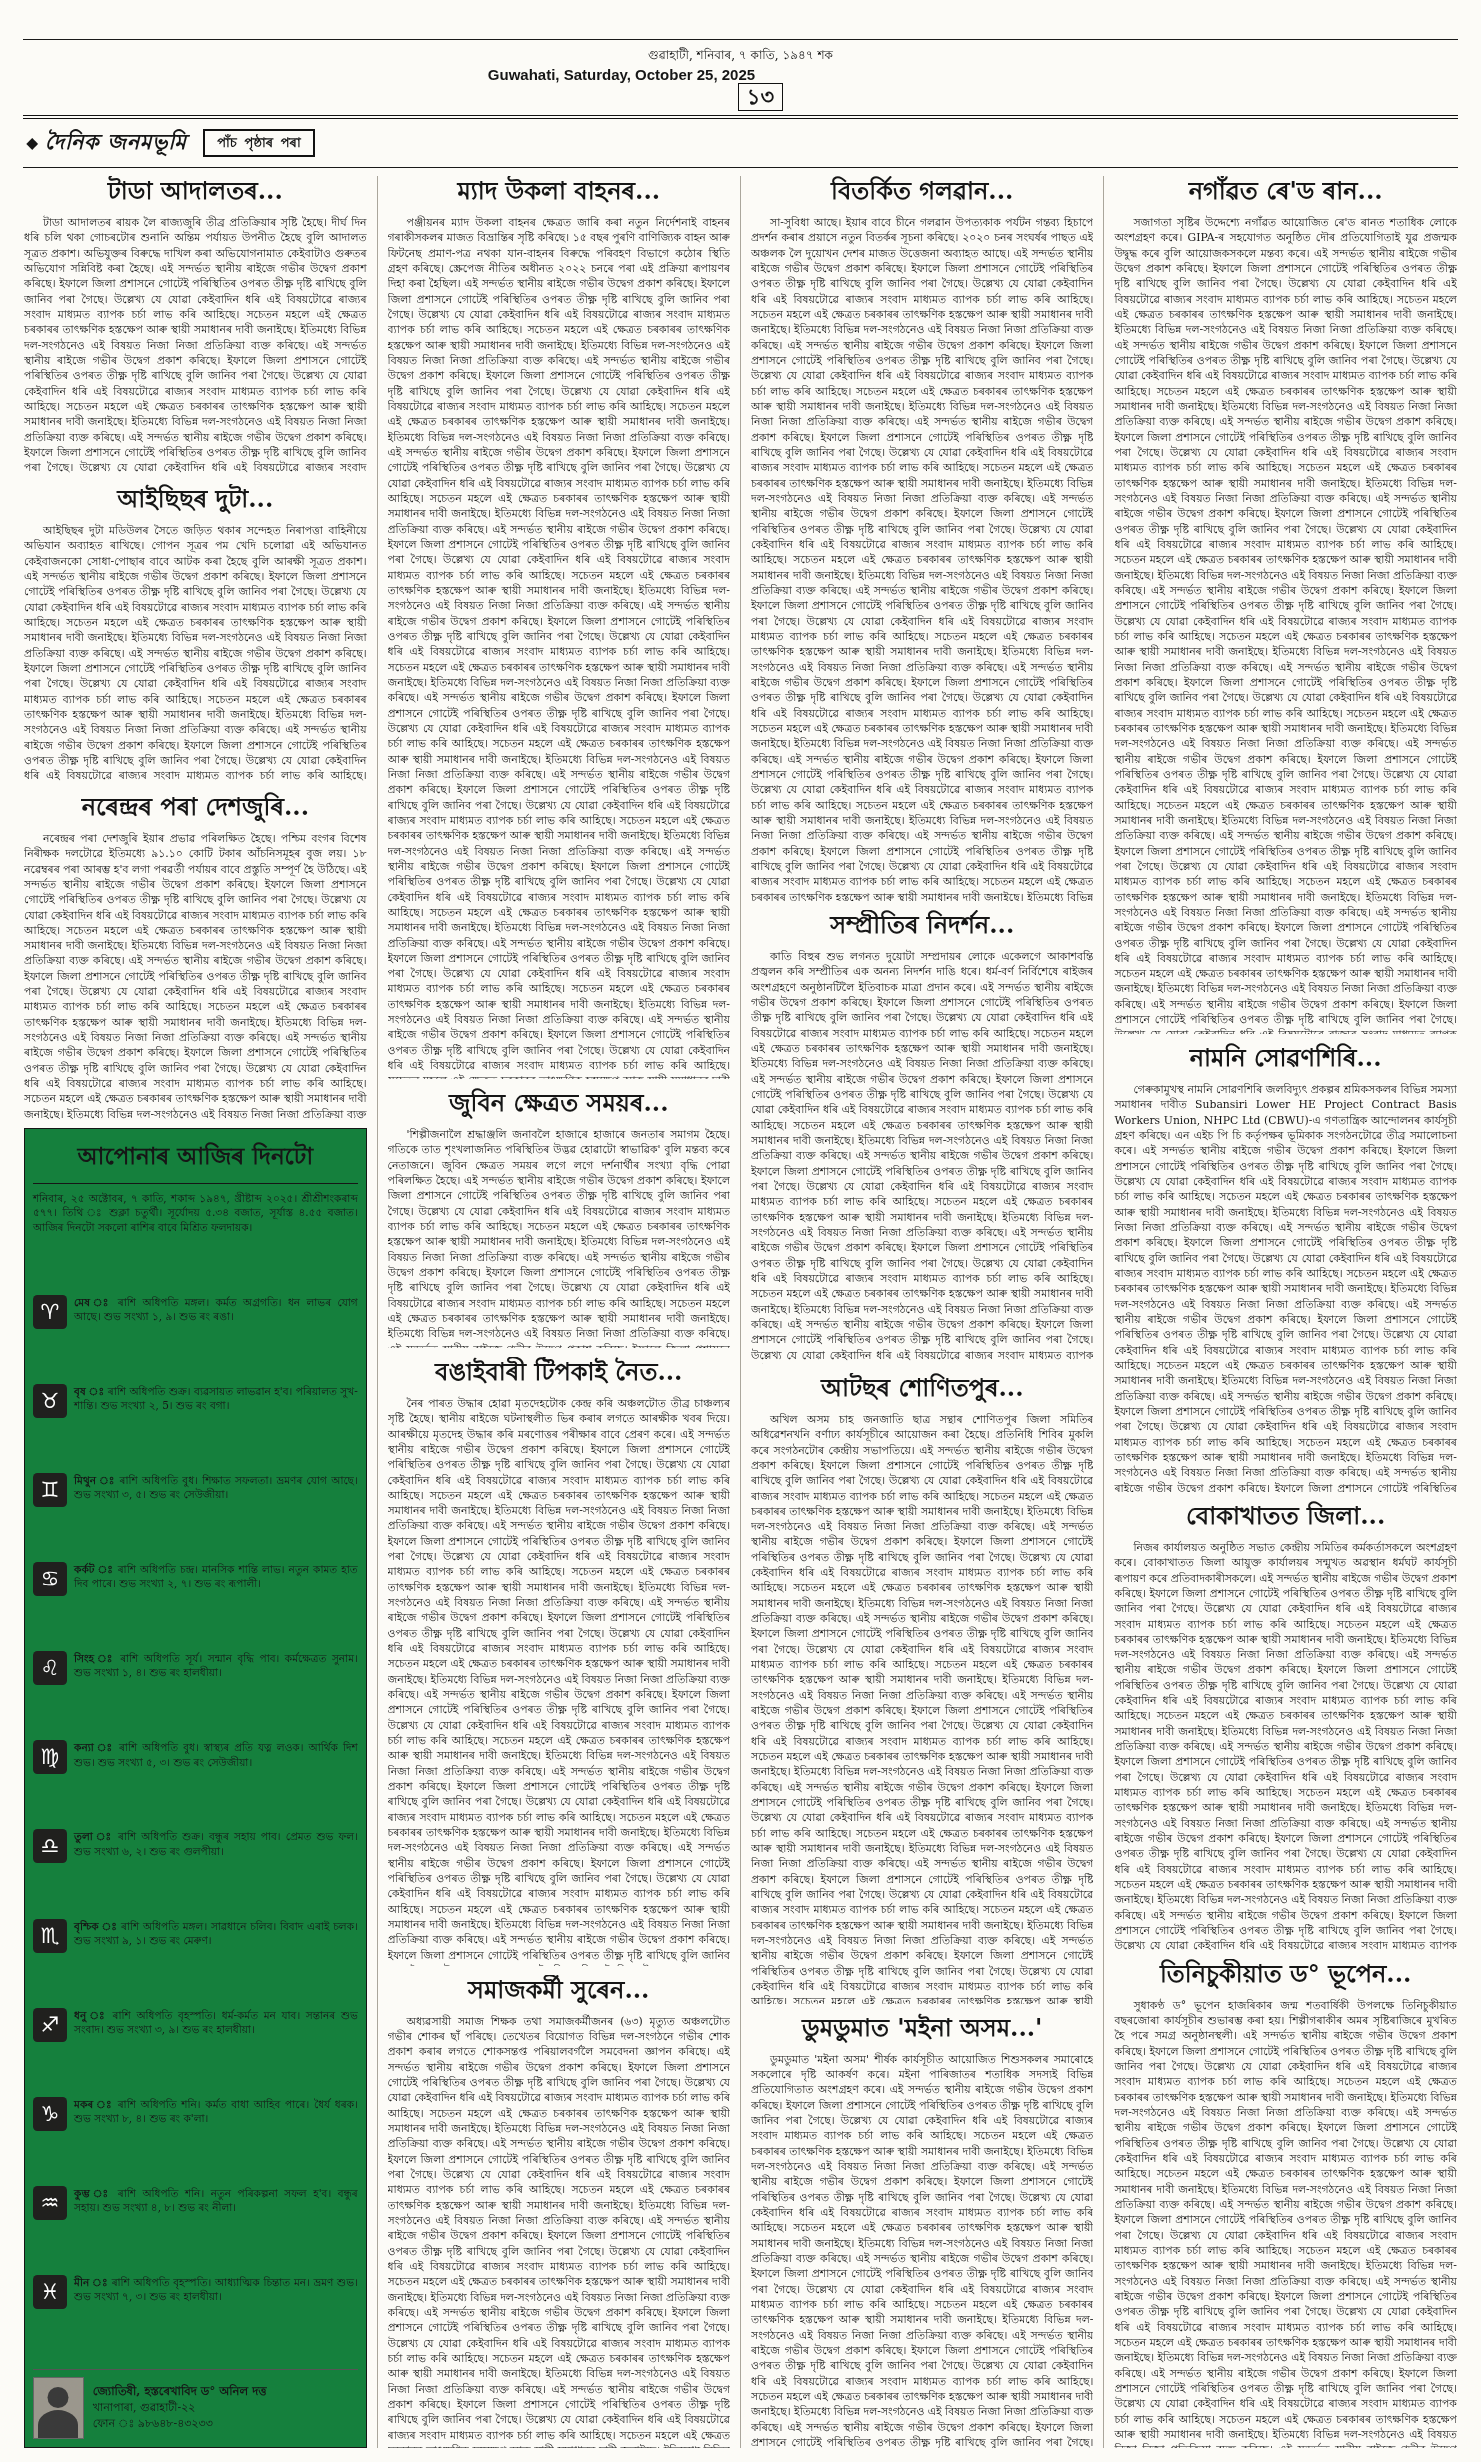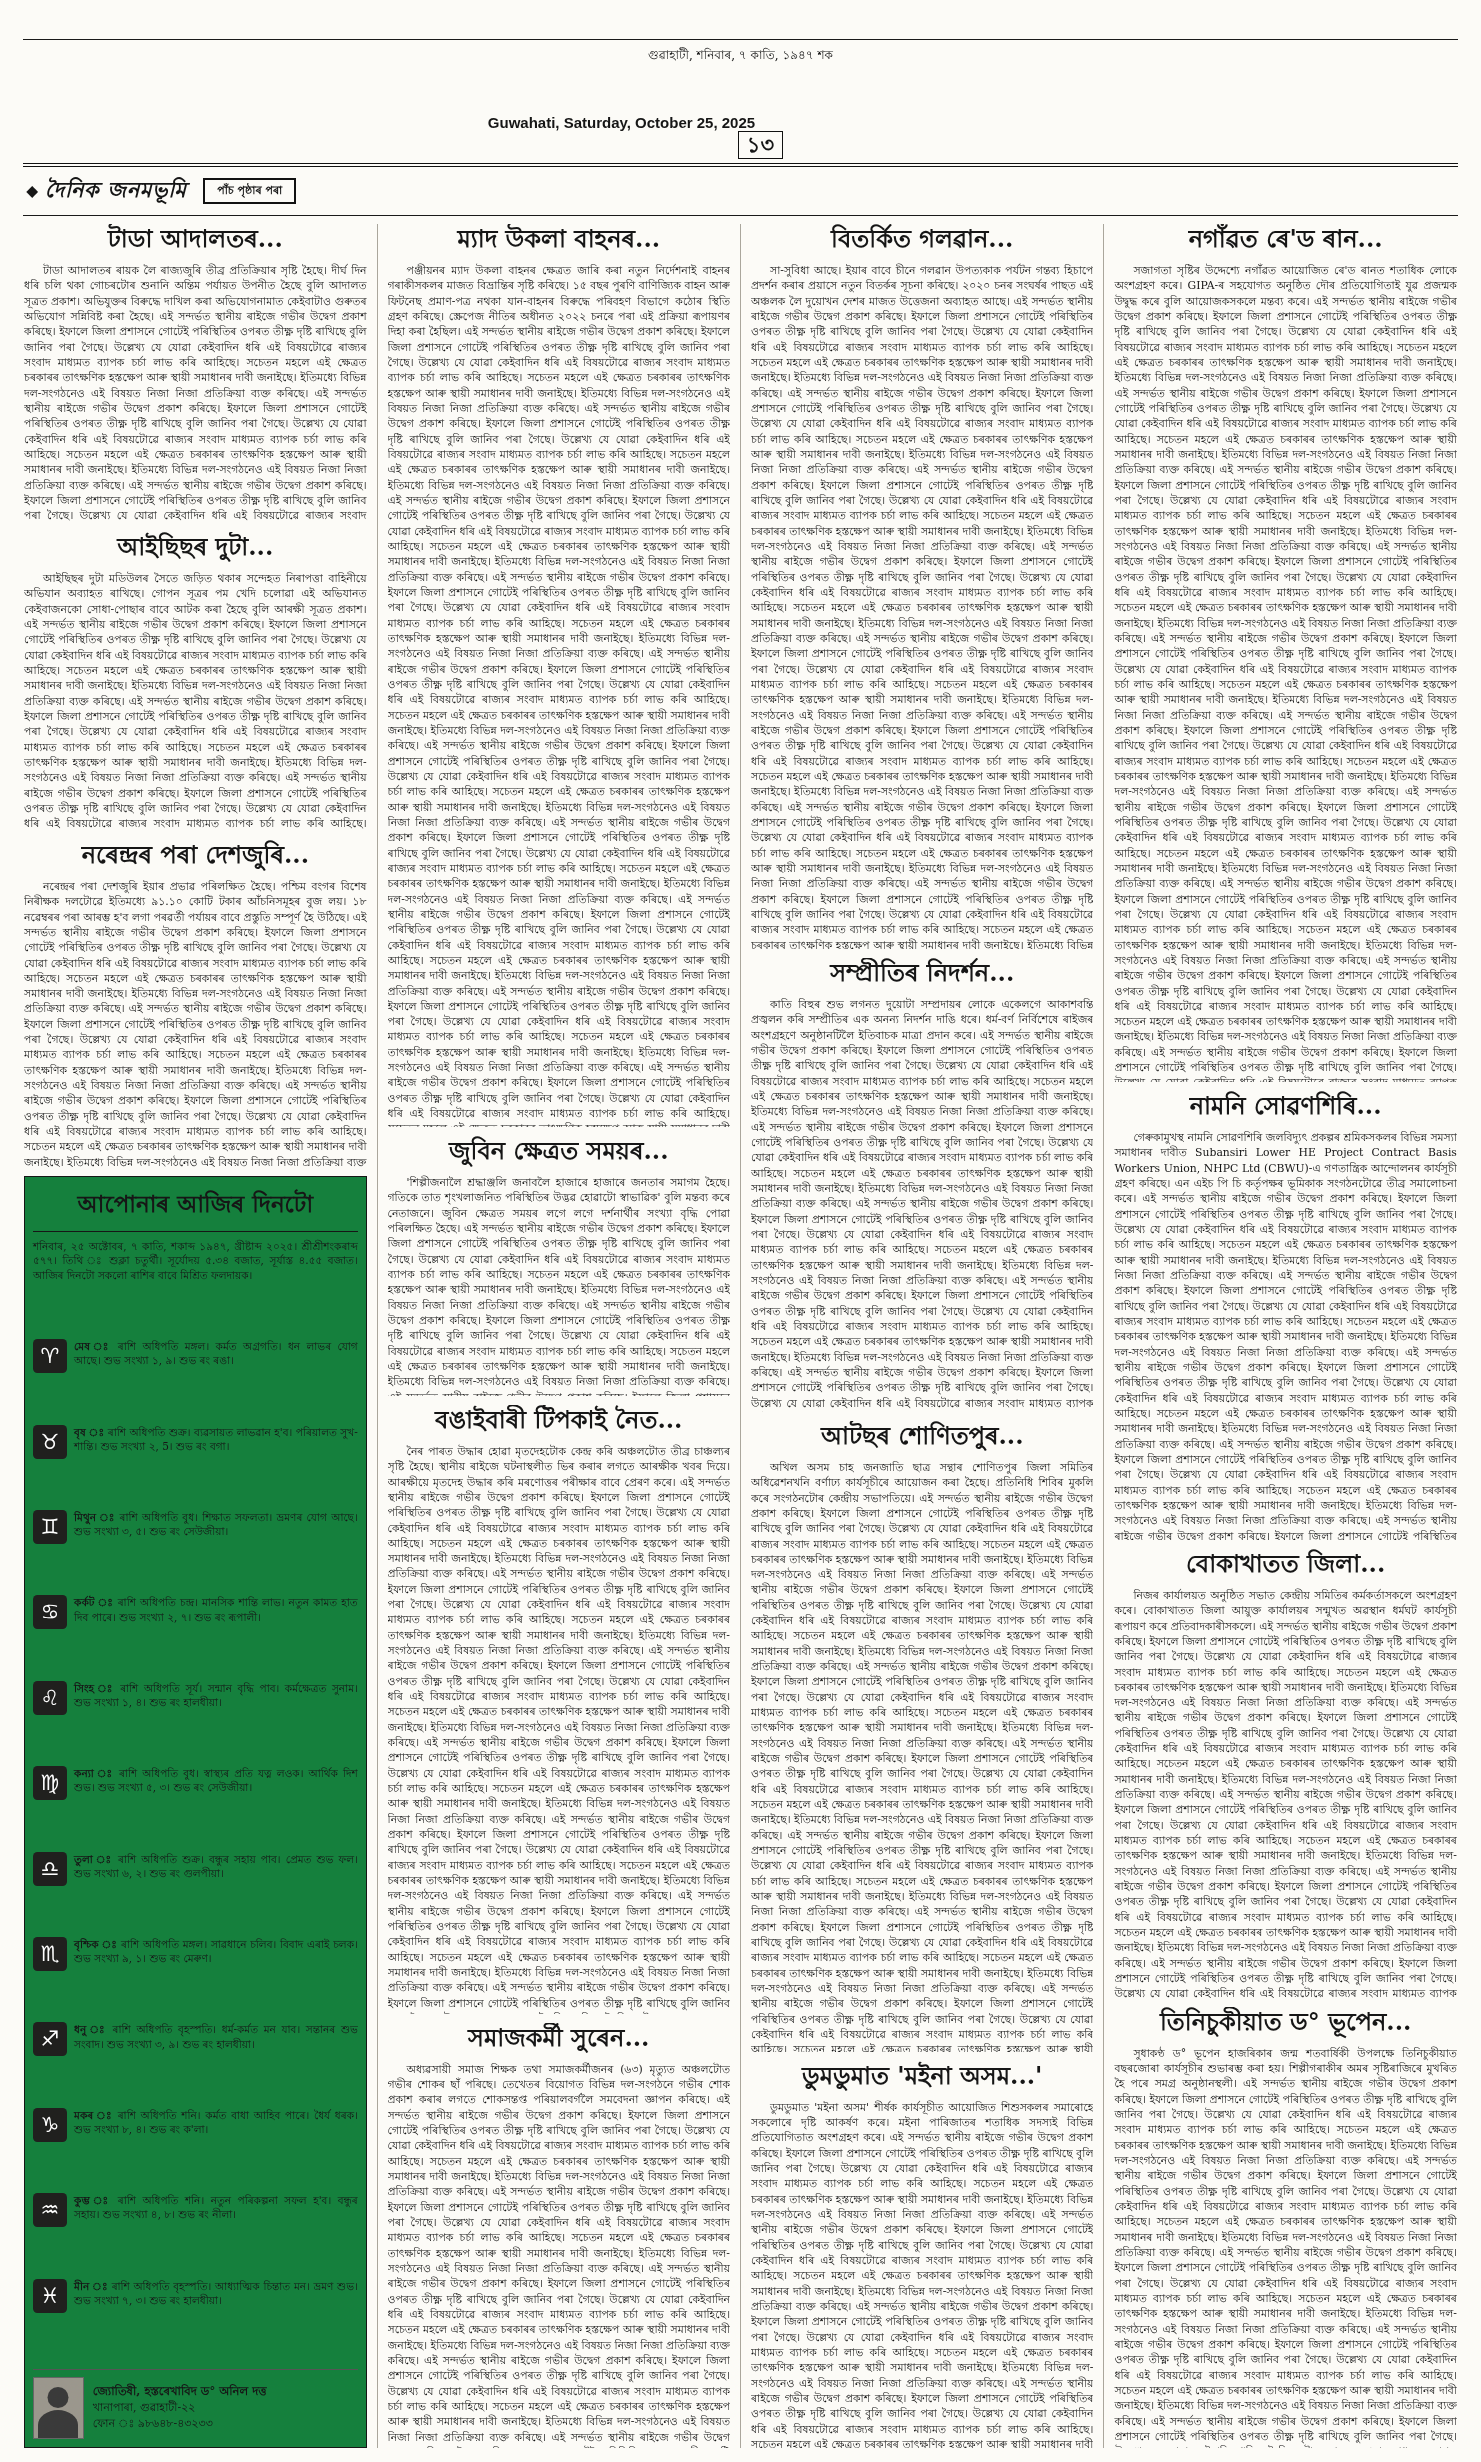--- a/index.html
+++ b/index.html
@@ -13,29 +13,29 @@
   .page { width:100%; height:100%; padding:39px 23px 14.4px; display:flex; flex-direction:column; }
 
   
   .page-header {
     border-top:1.1px solid #1a1a1a;
     display:flex; align-items:center;
     padding:5.5px 3.3px 4.4px;
     flex-direction:column;
   }
   .date-asm { flex:1; font-size:12px; }
-  .date-eng { font-size:15px; font-weight:bold; font-family:"Liberation Sans","DejaVu Sans",sans-serif; margin-right:238px;margin-top:48px; }
+  .date-eng { font-size:15px; font-weight:bold; font-family:"Liberation Sans","DejaVu Sans",sans-serif; margin-right:238px; }
   .page-num { border:1.1px solid #111; font-size:21px; font-weight:bold; padding:0 7.8px; line-height:1.25;margin-left:40px; }
   .double-rule { height:3.9px; border-top:1.7px solid #111; border-bottom:0.6px solid #111; }
 
   
   .masthead-row { display:flex; align-items:center; padding:6.6px 3.3px; border-bottom:1.1px solid #1a1a1a; }
   .ornament { font-size:15.5px; margin-right:6.6px; }
   .masthead-title { font-size:21px; font-weight:bold; font-style:italic; letter-spacing:0.6px; }
-  .section-box { border:2.2px double #111; padding:1.7px 12px; font-size:11px; font-weight:bold; margin-left:16.6px; }
+  .section-box { border:2.2px double #111; padding:1.7px 12px; font-size:13px; font-weight:bold; margin-left:16.6px;font-family:Liberation Mono, monospace; }
 
   
   .content { flex:1; min-height:0; display:flex; margin-top:7.8px; overflow:hidden; }
   .col { flex:1 1 0; min-width:0; padding:0 10px; display:flex; flex-direction:column; overflow:hidden;justify-content:center; }
   .col:first-child { padding-left:1.1px; }
   .col:last-child { padding-right:1.1px; }
   .col + .col { border-left:0.6px solid #aaa69c; }
 
   .story { overflow:hidden; margin-bottom:8.9px; }
   .story.grow { flex:1; min-height:0; margin-bottom:0; }

